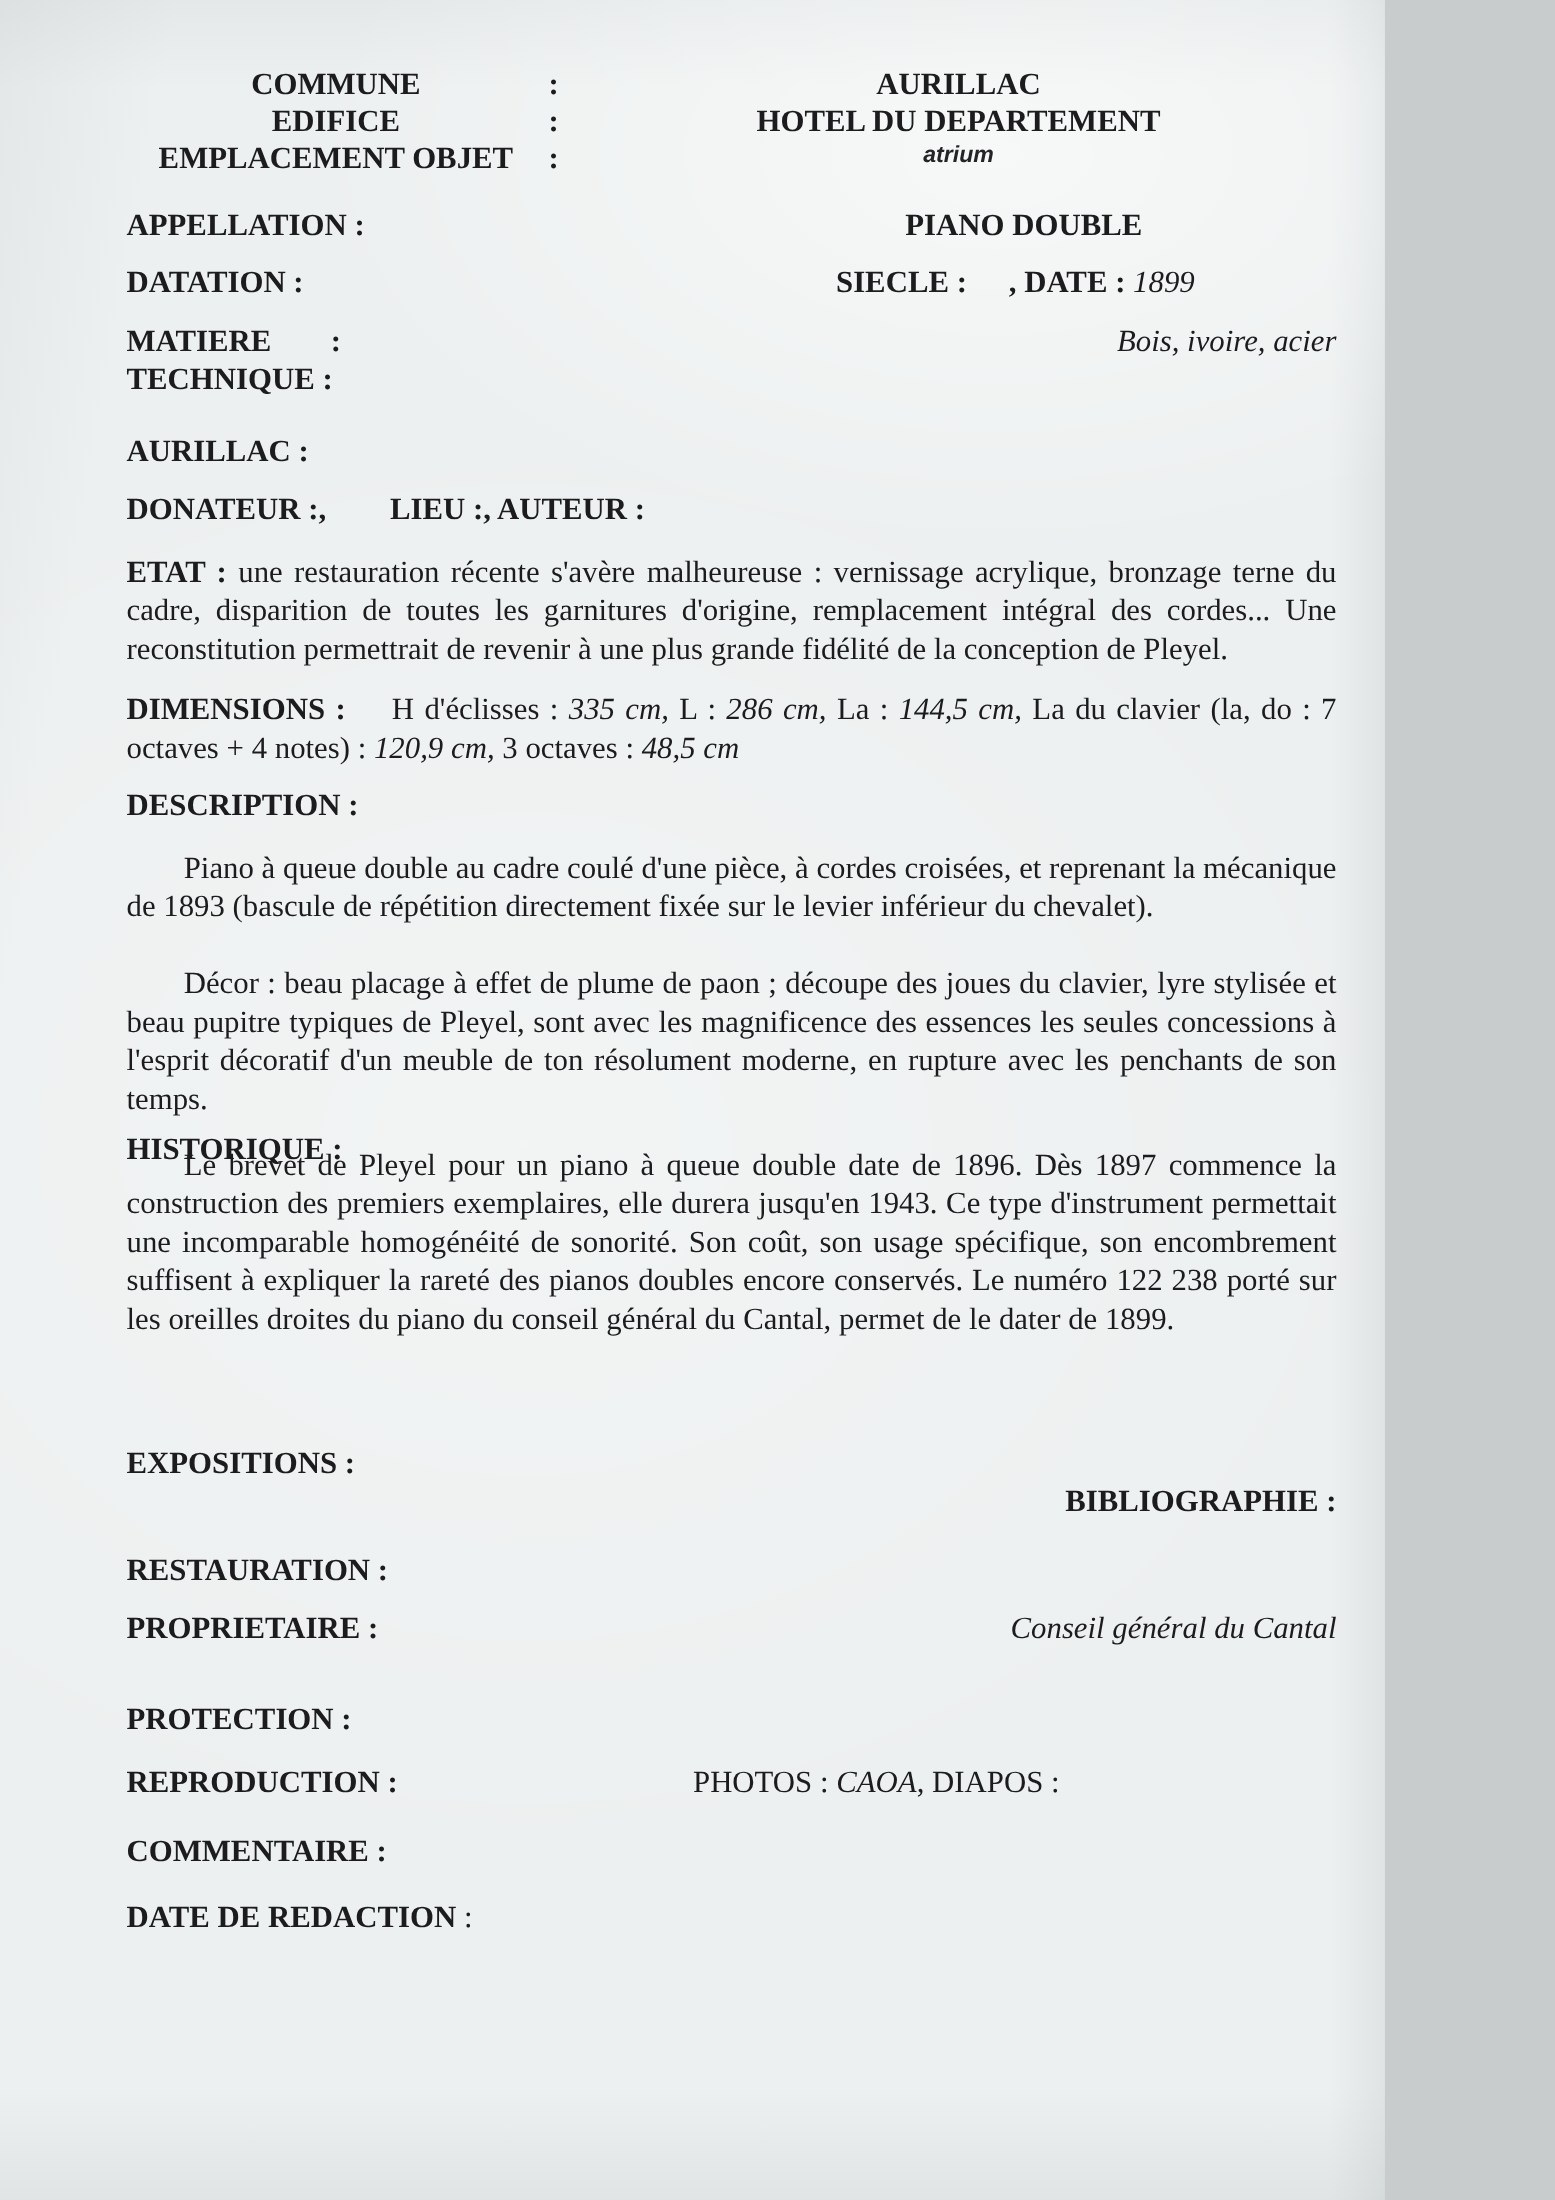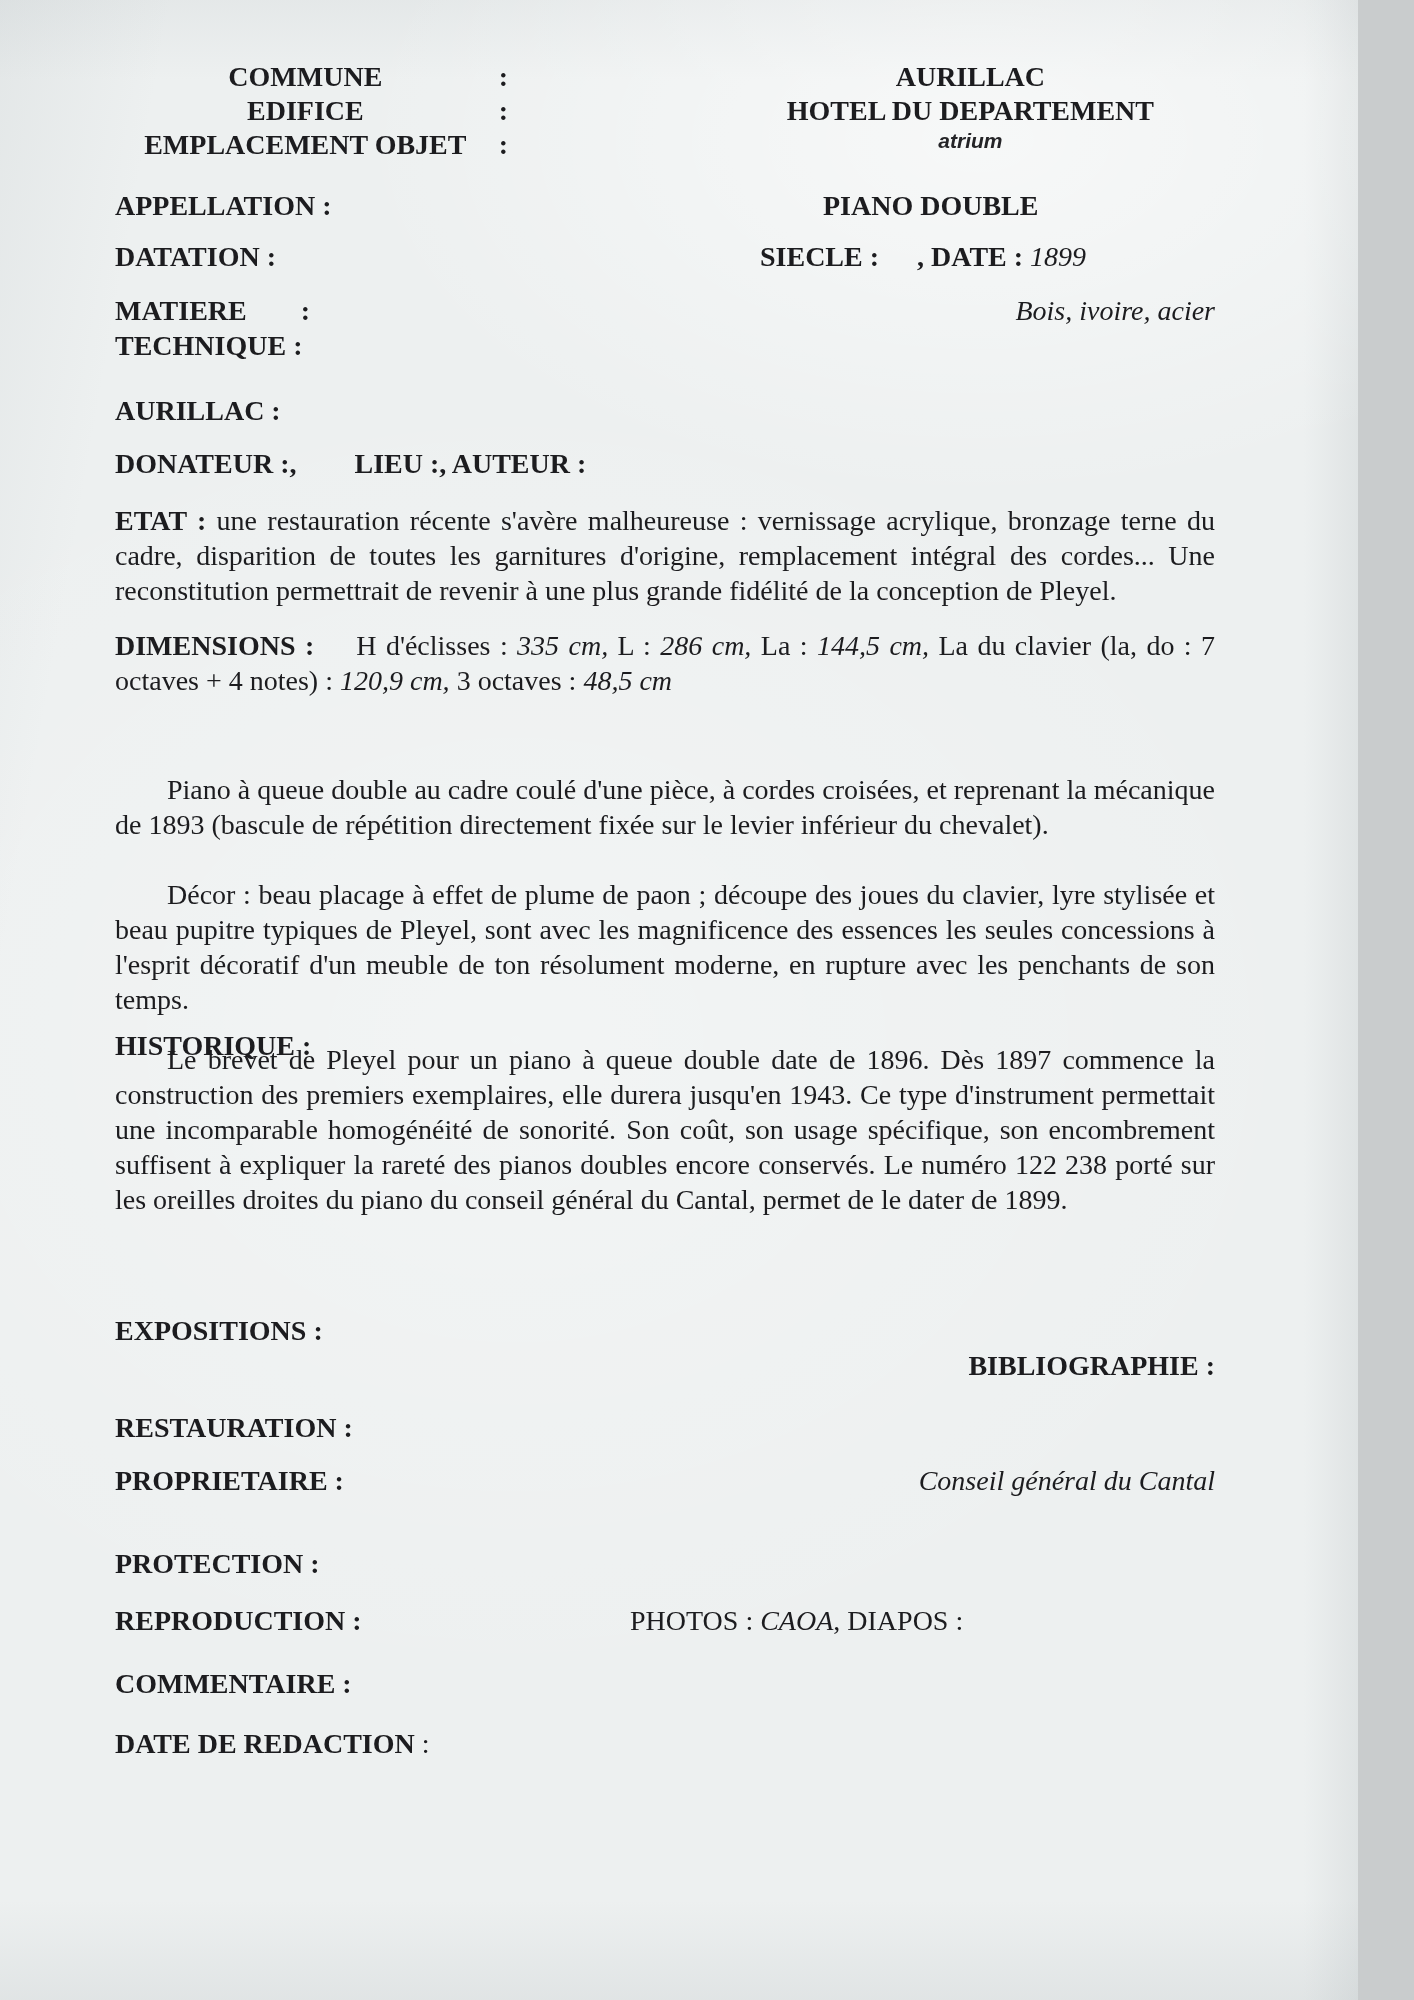--- a/index.html
+++ b/index.html
@@ -2,21 +2,21 @@
 <html><head>
 <meta charset="utf-8">
 <style>
   html,body{margin:0;padding:0;}
   body{
     width:1414px;height:2000px;
     background:#c9cccd;
     font-family:"Liberation Serif","DejaVu Serif",serif;
   }
   .paper{
-    position:relative;width:1358px;height:2000px;overflow:hidden;
+    position:relative;width:1259px;height:2000px;overflow:hidden;
     background-color:#edf0f0;
     background-image:
       radial-gradient(ellipse 900px 520px at 72% 7%, rgba(255,255,255,.55), rgba(255,255,255,0) 70%),
       radial-gradient(ellipse 1100px 900px at 38% 52%, rgba(255,255,255,.30), rgba(255,255,255,0) 75%),
       linear-gradient(100deg, rgba(176,184,187,.16) 0%, rgba(255,255,255,0) 10%),
       linear-gradient(to right, rgba(255,255,255,0) 96%, rgba(168,176,179,.20) 100%),
       linear-gradient(to bottom, rgba(176,184,187,.14) 0%, rgba(255,255,255,0) 4%, rgba(255,255,255,0) 95%, rgba(168,176,179,.18) 100%);
     color:#1c1c1f;
     font-size:28px;line-height:35px;
   }
@@ -112,20 +112,23 @@
   <div class="sec origine">
     <span class="b">AURILLAC :</span>
   </div>
 
   <div class="sec donateur"><span class="b">DONATEUR :,</span><span class="gap" style="width: 58px;">&nbsp;</span><span class="b">LIEU :, AUTEUR :</span></div>
 
   <div class="sec etat just"><span class="b">ETAT : </span><span>une restauration récente s'avère malheureuse : vernissage acrylique, bronzage terne du cadre, disparition de toutes les garnitures d'origine, remplacement intégral des cordes... Une reconstitution permettrait de revenir à une plus grande fidélité de la conception de Pleyel.</span></div>
 
   <div class="sec dimensions just"><span class="b">DIMENSIONS :</span><span class="gap" style="width: 42px;">&nbsp;</span><span>H d'éclisses : </span><span class="i">335 cm,</span><span> L : </span><span class="i">286 cm,</span><span> La : </span><span class="i">144,5 cm,</span><span> La du clavier (la, do : 7 octaves + 4 notes) : </span><span class="i">120,9 cm,</span><span> 3 octaves : </span><span class="i">48,5 cm</span></div>
 
+  <div class="sec desc-h">
+    <span class="b">DESCRIPTION :</span>
+  </div>
   <div class="sec desc-p1 just ind">Piano à queue double au cadre coulé d'une pièce, à cordes croisées, et reprenant la mécanique de 1893 (bascule de répétition directement fixée sur le levier inférieur du chevalet).</div>
   <div class="sec desc-p2 just ind">Décor : beau placage à effet de plume de paon ; découpe des joues du clavier, lyre stylisée et beau pupitre typiques de Pleyel, sont avec les magnificence des essences les seules concessions à l'esprit décoratif d'un meuble de ton résolument moderne, en rupture avec les penchants de son temps.</div>
 
   <div class="sec hist-h">
     <span class="b">HISTORIQUE :</span>
   </div>
   <div class="sec hist-p just ind">Le brevet de Pleyel pour un piano à queue double date de 1896. Dès 1897 commence la construction des premiers exemplaires, elle durera jusqu'en 1943. Ce type d'instrument permettait une incomparable homogénéité de sonorité. Son coût, son usage spécifique, son encombrement suffisent à expliquer la rareté des pianos doubles encore conservés. Le numéro 122 238 porté sur les oreilles droites du piano du conseil général du Cantal, permet de le dater de 1899.</div>
 
   <div class="sec expos">
     <span class="b">EXPOSITIONS :</span>

